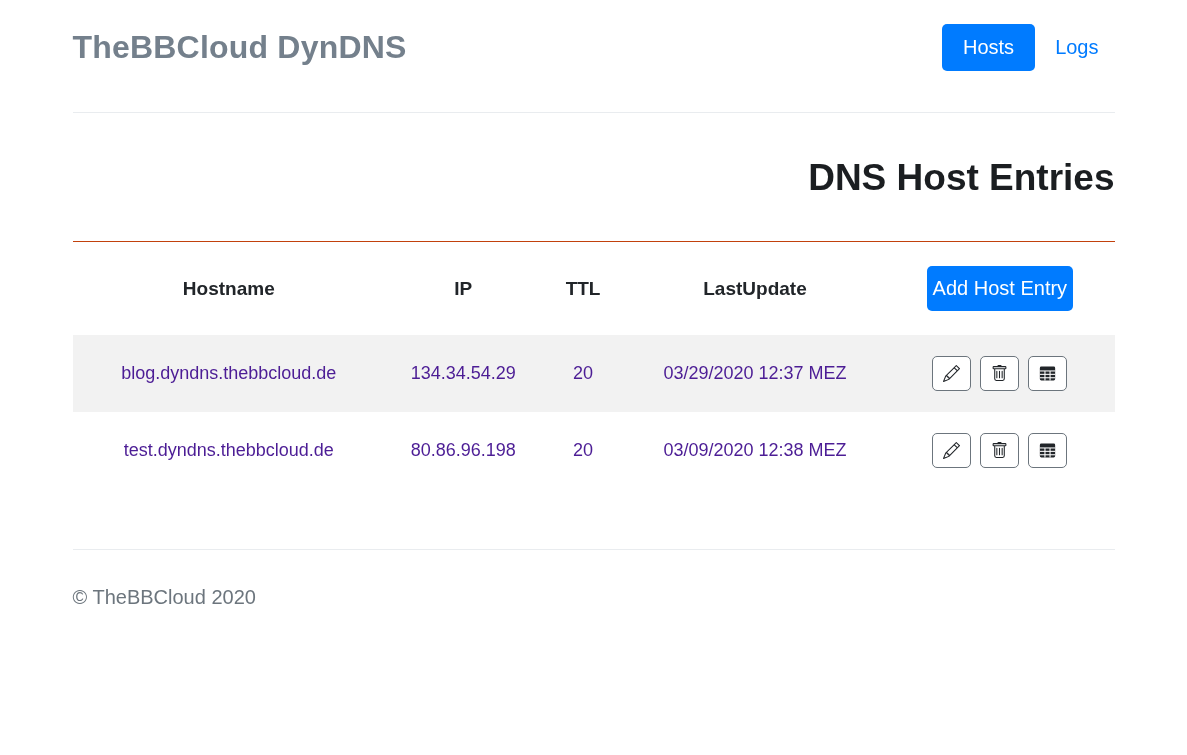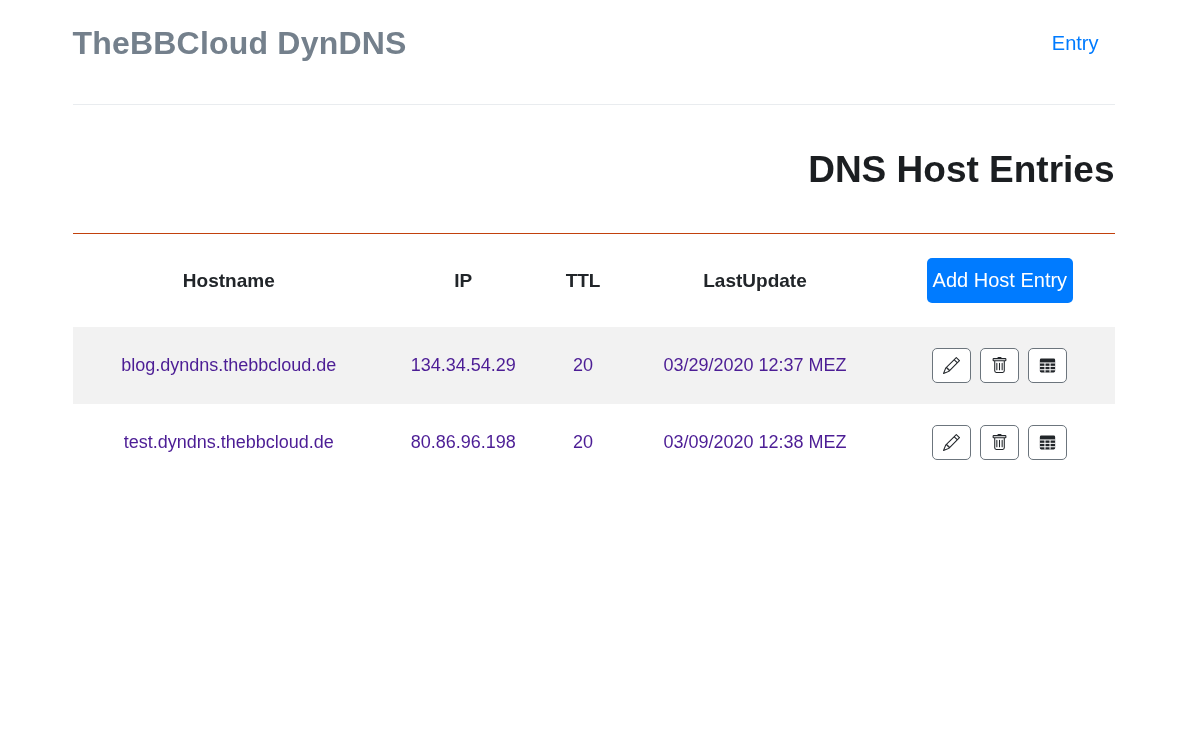--- a/index.html
+++ b/index.html
@@ -141,21 +141,22 @@
 </style>
 </head>
 <body>
 
 <div class="page">
   <div class="container">
 
     <div class="navbar">
       <a class="brand" href="#">TheBBCloud DynDNS</a>
       <div class="nav">
-        <a class="nav-link" href="#">Entry</a>
+        <button class="nav-btn-active">Hosts</button>
+        <a class="nav-link" href="#">Logs</a>
       </div>
     </div>
 
     <h1 class="page-heading">DNS Host Entries</h1>
 
     <table class="hosts">
       <colgroup>
         <col class="c-hostname">
           <col class="c-ip">
           <col class="c-ttl">
@@ -248,15 +249,18 @@
                       </g>
                     </svg>
                 </span>
               </button>
             </span>
           </td>
         </tr>
       </tbody>
     </table>
 
+    <div class="footer">
+      <span class="footer-text">© TheBBCloud 2020</span>
+    </div>
 
   </div>
 </div>
 
 </body></html>

